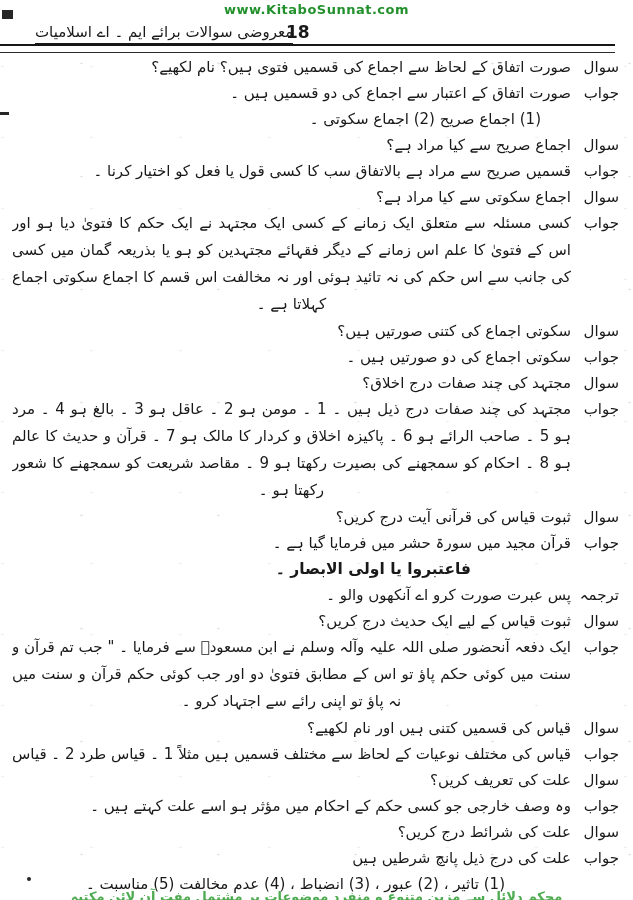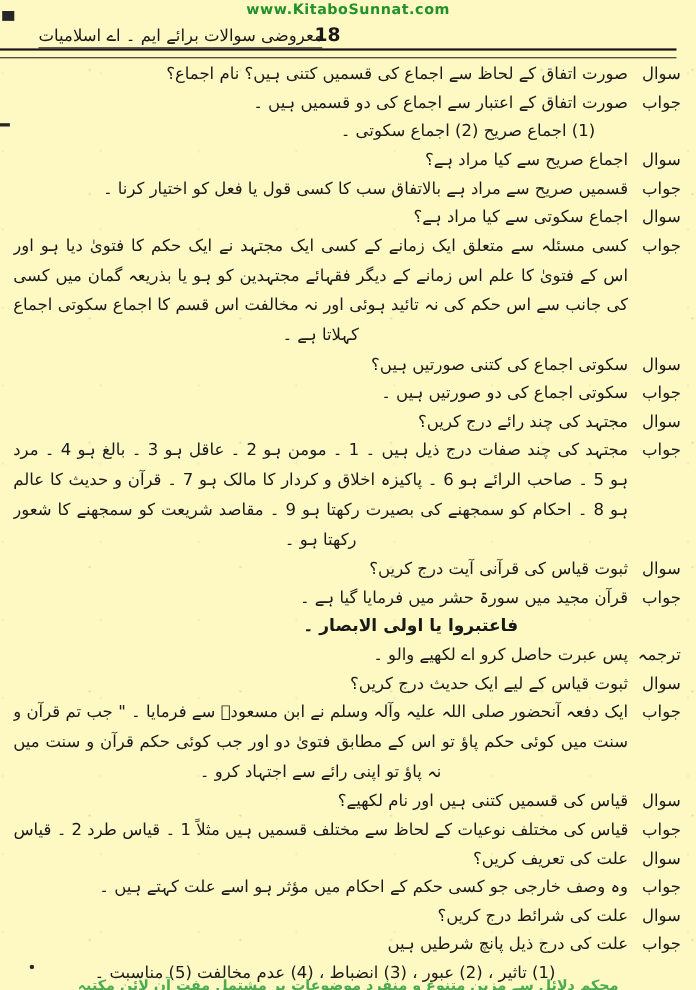--- a/index.html
+++ b/index.html
@@ -1,20 +1,20 @@
 <!DOCTYPE html>
 <html lang="ur" dir="rtl"><head>
 <meta charset="utf-8">
 <style>
   html,body{margin:0;padding:0;background:#888;}
   .page{
     position:relative;
     width:633px;height:900px;
     margin:0 auto;
-    background:#fef9c3;
+    background:#ffffff;
     overflow:hidden;
     font-family:"DejaVu Sans",sans-serif;
     color:#191919;
     direction:rtl;
     box-sizing:border-box;
   }
   
   .page::before{
     content:"";
     position:absolute;inset:0;
@@ -107,21 +107,21 @@
 
   <div class="header-row">
     <span class="header-title">معروضی سوالات برائے ایم ۔ اے اسلامیات</span>
     <span class="page-number">18</span>
   </div>
   <div class="header-rule"></div>
 
   <div class="content">
       <div class="row qa">
     <span class="row-label">سوال</span>
-    <span class="row-text">صورت اتفاق کے لحاظ سے اجماع کی قسمیں کتنی ہیں؟ نام اجماع؟</span>
+    <span class="row-text">صورت اتفاق کے لحاظ سے اجماع کی قسمیں فتوی ہیں؟ نام لکھیے؟</span>
   </div>
       <div class="row qa">
     <span class="row-label">جواب</span>
     <span class="row-text">صورت اتفاق کے اعتبار سے اجماع کی دو قسمیں ہیں ۔</span>
   </div>
       <div class="row cont">
     <span class="row-label"></span>
     <span class="row-text">(1) اجماع صریح (2) اجماع سکوتی ۔</span>
   </div>
       <div class="row qa">
@@ -143,41 +143,41 @@
       <div class="row qa">
     <span class="row-label">سوال</span>
     <span class="row-text">سکوتی اجماع کی کتنی صورتیں ہیں؟</span>
   </div>
       <div class="row qa">
     <span class="row-label">جواب</span>
     <span class="row-text">سکوتی اجماع کی دو صورتیں ہیں ۔</span>
   </div>
       <div class="row qa">
     <span class="row-label">سوال</span>
-    <span class="row-text">مجتہد کی چند رائے درج کریں؟</span>
+    <span class="row-text">مجتہد کی چند صفات درج اخلاق؟</span>
   </div>
       <div class="row para">
     <span class="row-label">جواب</span>
     <span class="row-text">مجتہد کی چند صفات درج ذیل ہیں ۔ 1 ۔ مومن ہو 2 ۔ عاقل ہو 3 ۔ بالغ ہو 4 ۔ مرد ہو 5 ۔ صاحب الرائے ہو 6 ۔ پاکیزہ اخلاق و کردار کا مالک ہو 7 ۔ قرآن و حدیث کا عالم ہو 8 ۔ احکام کو سمجھنے کی بصیرت رکھتا ہو 9 ۔ مقاصد شریعت کو سمجھنے کا شعور رکھتا ہو ۔</span>
   </div>
       <div class="row qa">
     <span class="row-label">سوال</span>
     <span class="row-text">ثبوت قیاس کی قرآنی آیت درج کریں؟</span>
   </div>
       <div class="row qa">
     <span class="row-label">جواب</span>
     <span class="row-text">قرآن مجید میں سورۃ حشر میں فرمایا گیا ہے ۔</span>
   </div>
       <div class="row quote">
     <span class="row-label"></span>
     <span class="row-text">فاعتبروا یا اولی الابصار ۔</span>
   </div>
       <div class="row qa">
     <span class="row-label">ترجمہ</span>
-    <span class="row-text">پس عبرت حاصل کرو اے لکھیے والو ۔</span>
+    <span class="row-text">پس عبرت صورت کرو اے آنکھوں والو ۔</span>
   </div>
       <div class="row qa">
     <span class="row-label">سوال</span>
     <span class="row-text">ثبوت قیاس کے لیے ایک حدیث درج کریں؟</span>
   </div>
       <div class="row para">
     <span class="row-label">جواب</span>
     <span class="row-text">ایک دفعہ آنحضور صلی اللہ علیہ وآلہ وسلم نے ابن مسعودؓ سے فرمایا ۔ " جب تم قرآن و سنت میں کوئی حکم پاؤ تو اس کے مطابق فتویٰ دو اور جب کوئی حکم قرآن و سنت میں نہ پاؤ تو اپنی رائے سے اجتہاد کرو ۔</span>
   </div>
       <div class="row qa">

